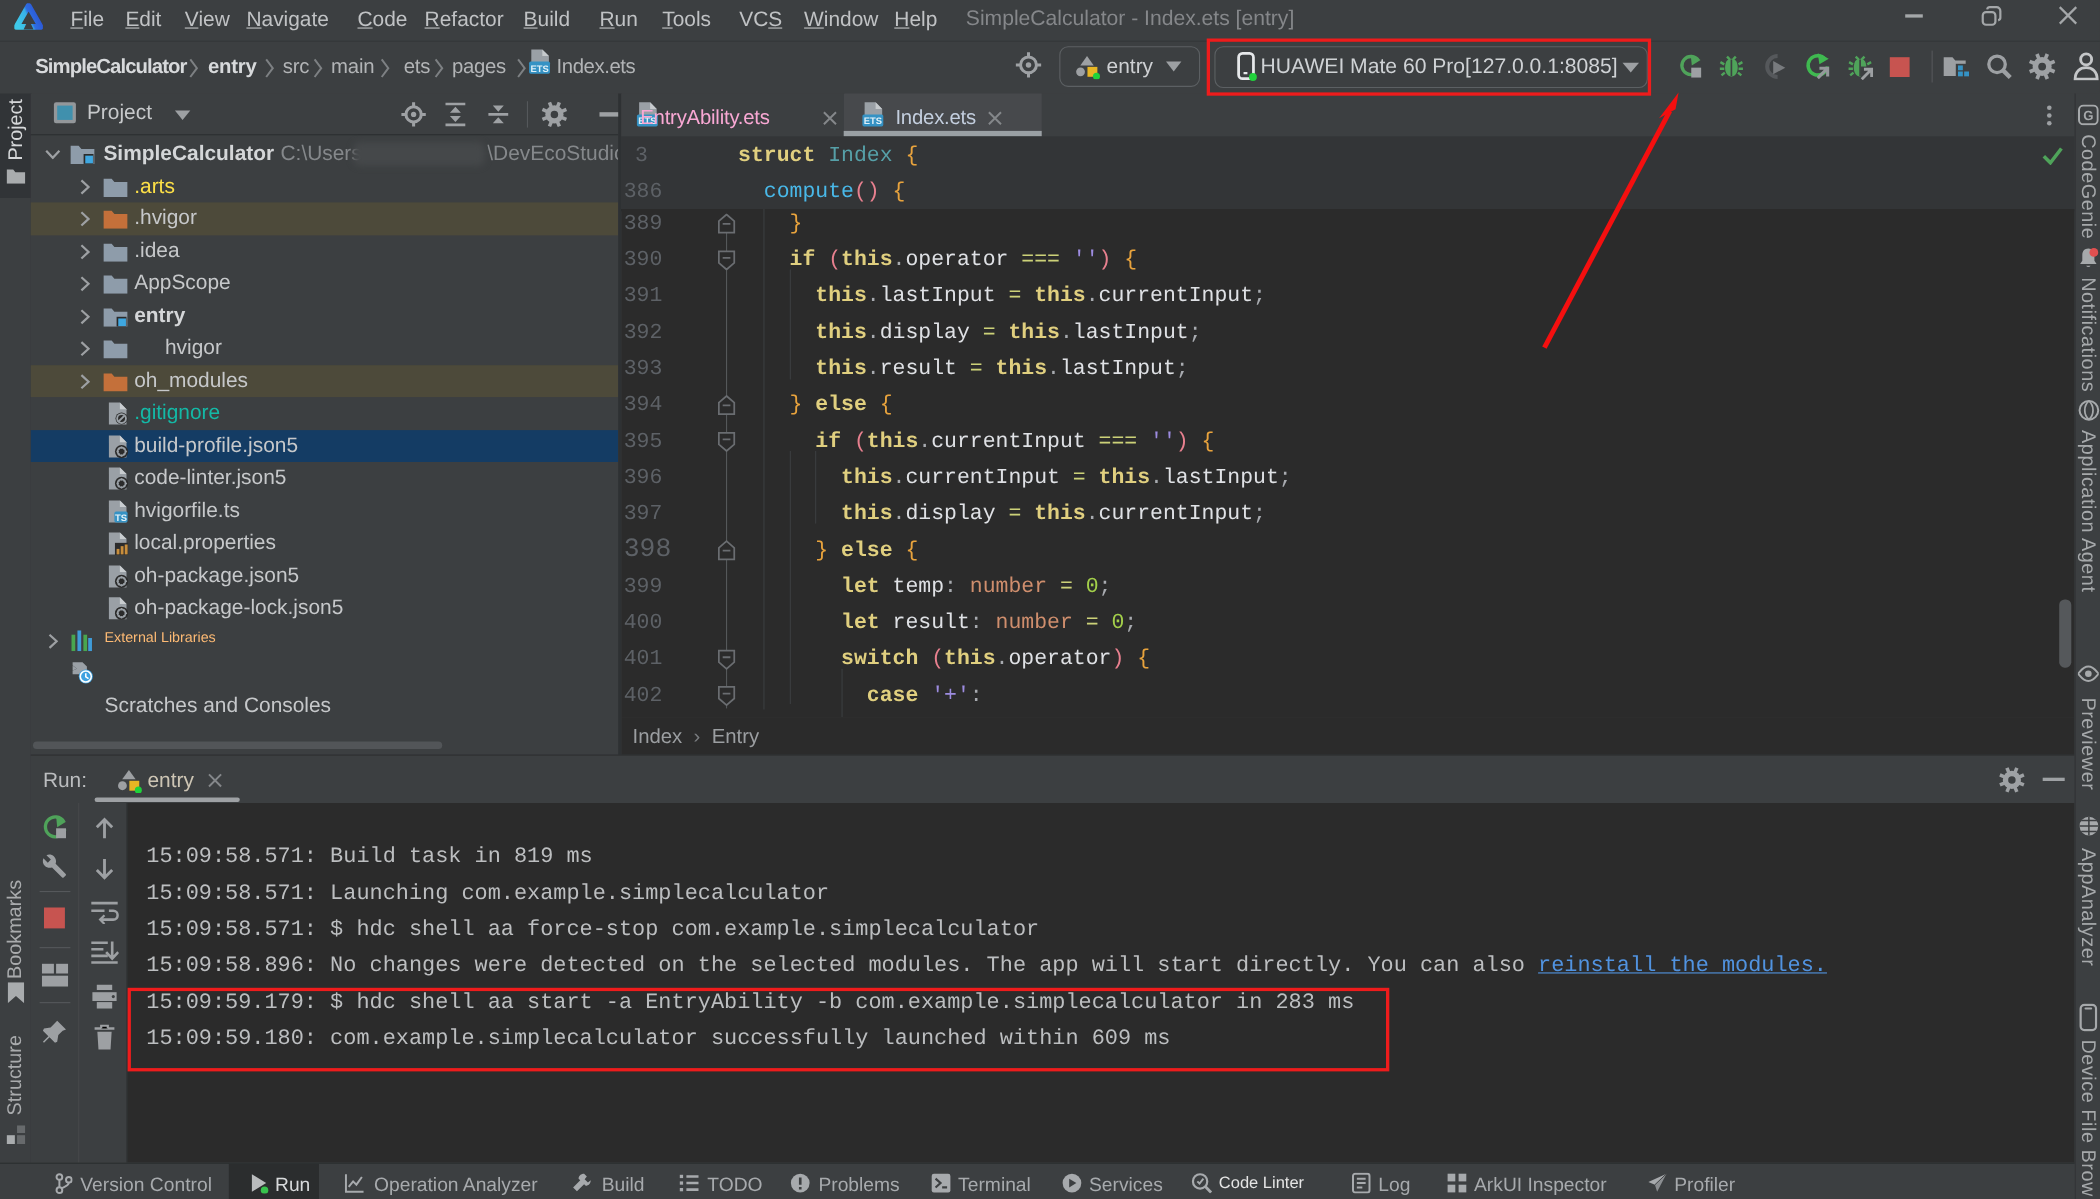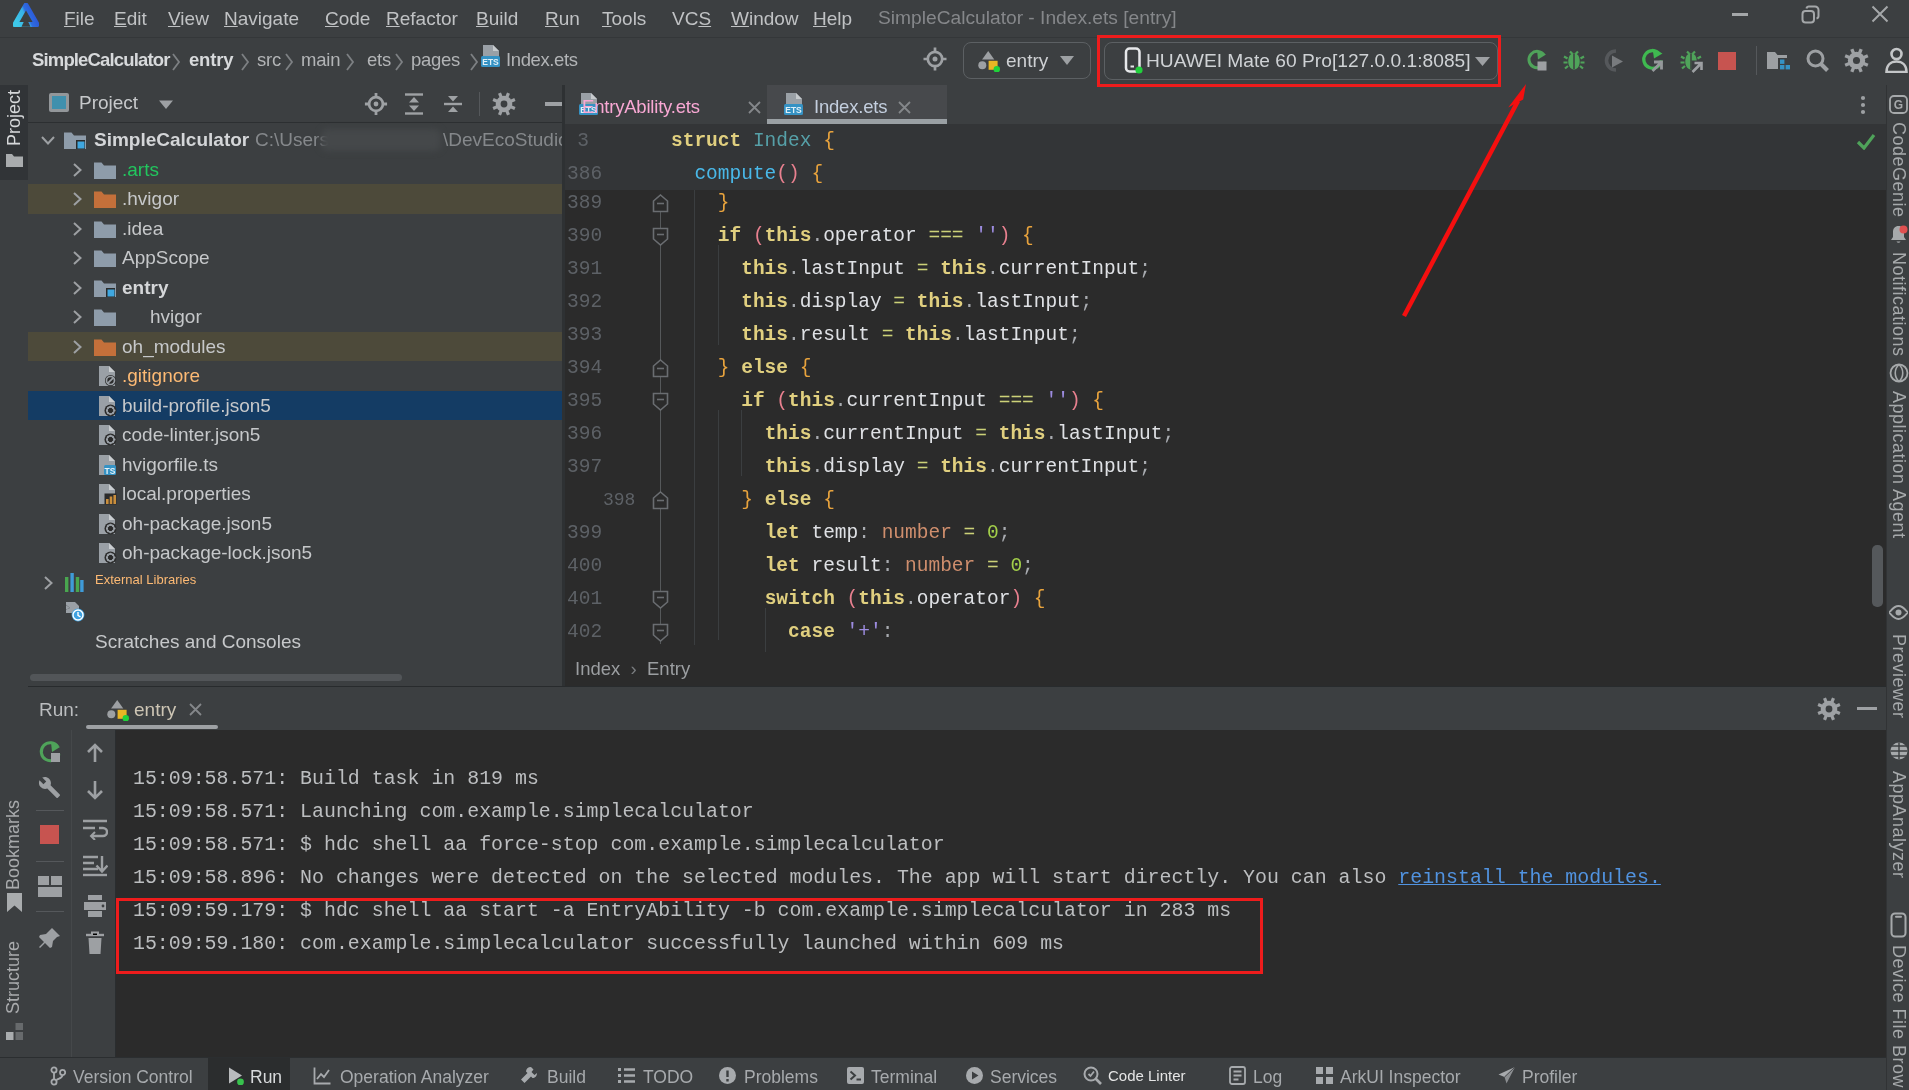--- a/index.html
+++ b/index.html
@@ -257,21 +257,21 @@
     <div class="abs row" style="left:94px;top:129.4px;font-size:19px;color:#d4d6d8;font-weight:bold;">SimpleCalculator</div>
     <div class="abs row" style="left:255px;top:129.4px;font-size:19px;color:#85888b;">C:\Users</div>
     <div class="abs" style="left:321px;top:128.9px;width:120px;height:22px;background:#45484a;border-radius:7px;filter:blur(3px);"></div>
     <div class="abs row" style="left:443px;top:129.4px;font-size:19px;color:#85888b;width:119px;overflow:hidden;">\DevEcoStudio</div>
     <svg class="abs" style="left:72px;top:161.9px" width="10" height="16">
       <path d="M2 2 L8.5 8 L2 14" stroke="#9da0a3" stroke-width="2" fill="none"></path>
     </svg>
     <svg class="abs" style="left:94px;top:159.9px" width="22" height="19" viewBox="0 0 22 19">
       <path d="M0 2.5 h7.5 l2.5 3 h12 v13.5 h-22 Z" fill="#8e9caa"></path>
     </svg>
-    <div class="abs row" style="left:122px;top:158.9px;font-size:19px;color:#22c55e;">.arts</div>
+    <div class="abs row" style="left:122px;top:158.9px;font-size:19px;color:#fde047;">.arts</div>
     <svg class="abs" style="left:72px;top:191.4px" width="10" height="16">
       <path d="M2 2 L8.5 8 L2 14" stroke="#9da0a3" stroke-width="2" fill="none"></path>
     </svg>
     <svg class="abs" style="left:94px;top:189.4px" width="22" height="19" viewBox="0 0 22 19">
       <path d="M0 2.5 h7.5 l2.5 3 h12 v13.5 h-22 Z" fill="#c4703a"></path>
     </svg>
     <div class="abs row" style="left:122px;top:188.4px;font-size:19px;color:#c6c8ca;">.hvigor</div>
     <svg class="abs" style="left:72px;top:220.9px" width="10" height="16">
       <path d="M2 2 L8.5 8 L2 14" stroke="#9da0a3" stroke-width="2" fill="none"></path>
     </svg>
@@ -309,21 +309,21 @@
       <path d="M0 2.5 h7.5 l2.5 3 h12 v13.5 h-22 Z" fill="#c4703a"></path>
     </svg>
     <div class="abs row" style="left:122px;top:335.9px;font-size:19px;color:#c6c8ca;">oh_modules</div>
     <svg class="abs" style="left:97px;top:365.4px" width="20" height="22" viewBox="0 0 20 22">
   <path d="M2 1 h10 l6 6 v14 h-16 Z" fill="#9aa0a6"></path>
       <path d="M12 1 l6 6 h-6 Z" fill="#c9cdd0"></path>
       <circle cx="13.5" cy="15.5" r="5.5" fill="#2b2b2b"></circle>
       <circle cx="13.5" cy="15.5" r="4" fill="none" stroke="#9aa0a6" stroke-width="1.7"></circle>
       <path d="M10.8 18.2 L16.2 12.8" stroke="#9aa0a6" stroke-width="1.7"></path>
     </svg>
-    <div class="abs row" style="left:122px;top:365.4px;font-size:19px;color:#fdba74;">.gitignore</div>
+    <div class="abs row" style="left:122px;top:365.4px;font-size:19px;color:#14b8a6;">.gitignore</div>
     <svg class="abs" style="left:97px;top:394.9px" width="20" height="22" viewBox="0 0 20 22">
   <path d="M2 1 h10 l6 6 v14 h-16 Z" fill="#9aa0a6"></path>
       <path d="M12 1 l6 6 h-6 Z" fill="#c9cdd0"></path>
       <circle cx="13.5" cy="15.5" r="6" fill="#2b2b2b"></circle>
       <circle cx="13.5" cy="15.5" r="3.6" fill="none" stroke="#9aa0a6" stroke-width="1.6"></circle>
       <path d="M13.5 10.8 v2 M13.5 18.2 v2 M9 15.5 h2 M16.5 15.5 h2 M10.3 12.3 l1.4 1.4 M15.3 17.3 l1.4 1.4 M16.7 12.3 l-1.4 1.4 M11.7 17.3 l-1.4 1.4" stroke="#9aa0a6" stroke-width="1.4"></path>
     </svg>
     <div class="abs row" style="left:122px;top:394.9px;font-size:19px;color:#c6c8ca;">build-profile.json5</div>
     <svg class="abs" style="left:97px;top:424.4px" width="20" height="22" viewBox="0 0 20 22">
   <path d="M2 1 h10 l6 6 v14 h-16 Z" fill="#9aa0a6"></path>
@@ -436,21 +436,21 @@
     <div class="abs row mono ln" style="left:567px;top:323px;width:35px;font-size:19.5px;line-height:24px;text-align:right;">393</div>
     <div class="abs row mono" style="left:671px;top:323px;font-size:19.5px;line-height:24px;">      <span class="kw">this</span><span class="sc">.</span><span class="id">result</span> <span class="op">=</span> <span class="kw">this</span><span class="sc">.</span><span class="id">lastInput</span><span class="sc">;</span></div>
     <div class="abs row mono ln" style="left:567px;top:356px;width:35px;font-size:19.5px;line-height:24px;text-align:right;">394</div>
     <div class="abs row mono" style="left:671px;top:356px;font-size:19.5px;line-height:24px;">    <span class="br">}</span> <span class="kw">else</span> <span class="br">{</span></div>
     <div class="abs row mono ln" style="left:567px;top:389px;width:35px;font-size:19.5px;line-height:24px;">395</div>
     <div class="abs row mono" style="left:671px;top:389px;font-size:19.5px;line-height:24px;">      <span class="kw">if</span> <span class="pa">(</span><span class="kw">this</span><span class="sc">.</span><span class="id">currentInput</span> <span class="op">===</span> <span class="st">''</span><span class="pa">)</span> <span class="br">{</span></div>
     <div class="abs row mono ln" style="left:567px;top:422px;width:35px;font-size:19.5px;line-height:24px;text-align:right;">396</div>
     <div class="abs row mono" style="left:671px;top:422px;font-size:19.5px;line-height:24px;">        <span class="kw">this</span><span class="sc">.</span><span class="id">currentInput</span> <span class="op">=</span> <span class="kw">this</span><span class="sc">.</span><span class="id">lastInput</span><span class="sc">;</span></div>
     <div class="abs row mono ln" style="left:567px;top:455px;width:35px;font-size:19.5px;line-height:24px;text-align:right;">397</div>
     <div class="abs row mono" style="left:671px;top:455px;font-size:19.5px;line-height:24px;">        <span class="kw">this</span><span class="sc">.</span><span class="id">display</span> <span class="op">=</span> <span class="kw">this</span><span class="sc">.</span><span class="id">currentInput</span><span class="sc">;</span></div>
-    <div class="abs row mono ln" style="left:567px;top:488px;width:35px;font-size:18px;line-height:24px;text-align:left;margin-left:36px;">398</div>
+    <div class="abs row mono ln" style="left:567px;top:488px;width:35px;font-size:24px;line-height:24px;text-align:left;">398</div>
     <div class="abs row mono" style="left:671px;top:488px;font-size:19.5px;line-height:24px;">      <span class="br">}</span> <span class="kw">else</span> <span class="br">{</span></div>
     <div class="abs row mono ln" style="left:567px;top:521px;width:35px;font-size:19.5px;line-height:24px;text-align:right;">399</div>
     <div class="abs row mono" style="left:671px;top:521px;font-size:19.5px;line-height:24px;">        <span class="kw">let</span> <span class="id">temp</span><span class="sc">:</span> <span class="ty">number</span> <span class="op">=</span> <span class="nu">0</span><span class="sc">;</span></div>
     <div class="abs row mono ln" style="left:567px;top:554px;width:35px;font-size:19.5px;line-height:24px;text-align:right;">400</div>
     <div class="abs row mono" style="left:671px;top:554px;font-size:19.5px;line-height:24px;">        <span class="kw">let</span> <span class="id">result</span><span class="sc">:</span> <span class="ty">number</span> <span class="op">=</span> <span class="nu">0</span><span class="sc">;</span></div>
     <div class="abs row mono ln" style="left:567px;top:587px;width:35px;font-size:19.5px;line-height:24px;text-align:right;">401</div>
     <div class="abs row mono" style="left:671px;top:587px;font-size:19.5px;line-height:24px;">        <span class="kw">switch</span> <span class="pa">(</span><span class="kw">this</span><span class="sc">.</span><span class="id">operator</span><span class="pa">)</span> <span class="br">{</span></div>
     <div class="abs row mono ln" style="left:567px;top:620px;width:35px;font-size:19.5px;line-height:24px;text-align:right;">402</div>
     <div class="abs row mono" style="left:671px;top:620px;font-size:19.5px;line-height:24px;">          <span class="kw">case</span> <span class="st">'+'</span><span class="sc">:</span></div>
     <div class="abs" style="left:660px;top:196px;width:1px;height:448px;background:#55585a;"></div>

